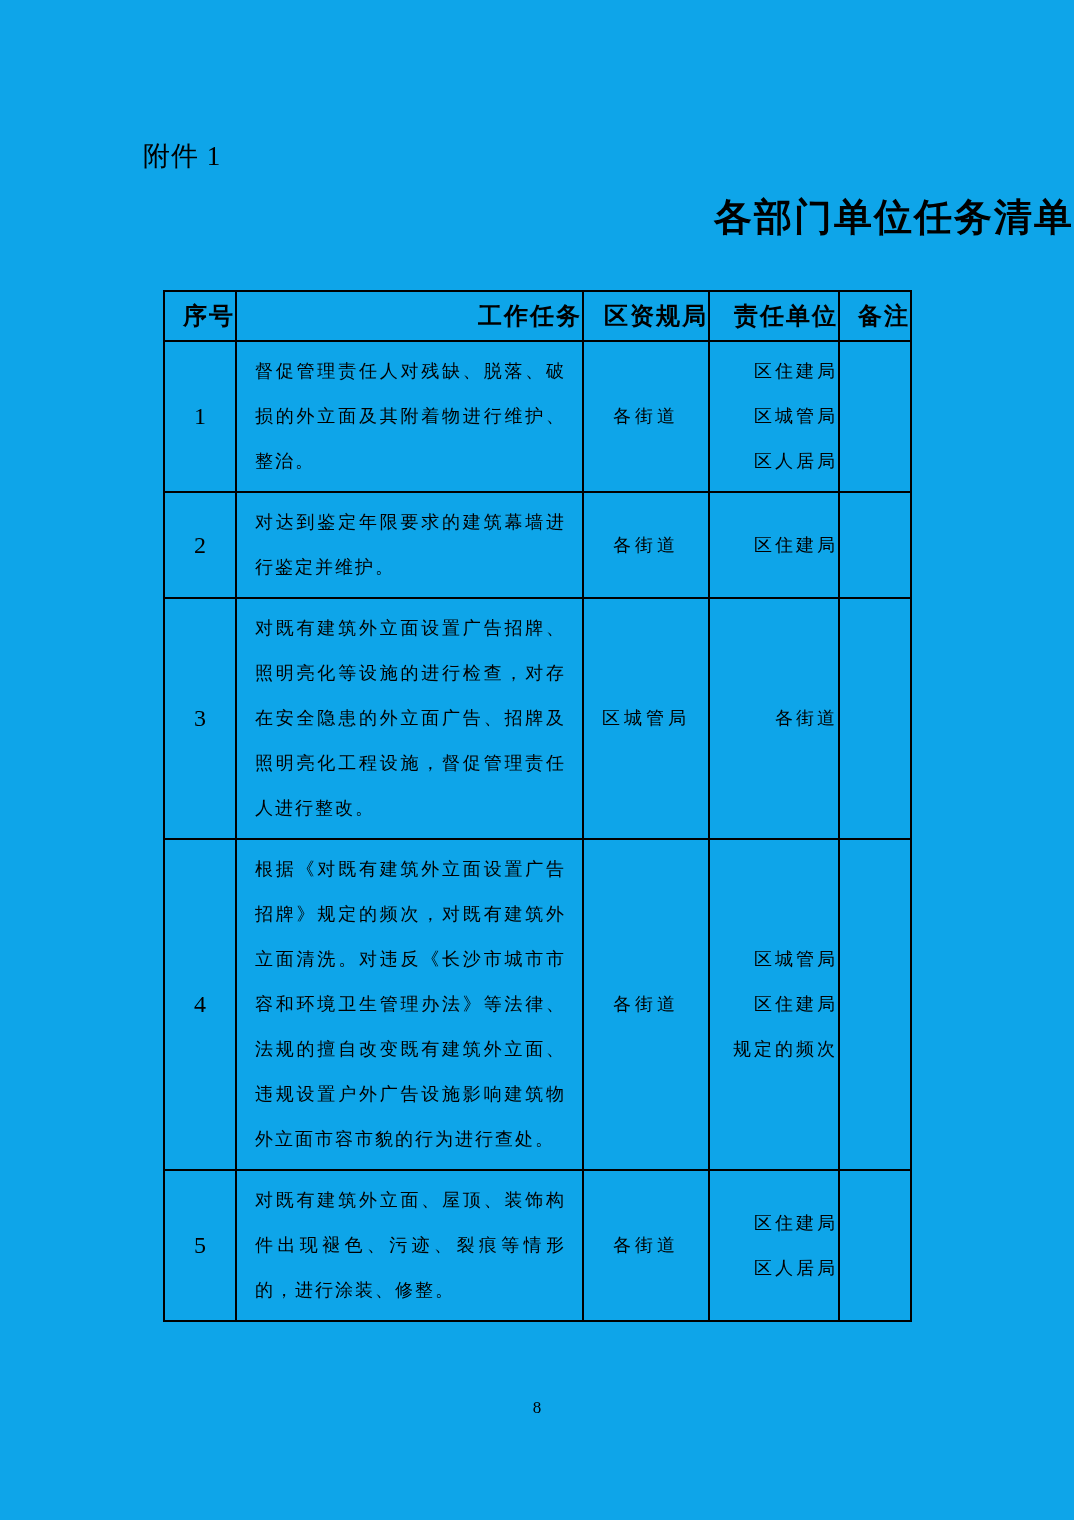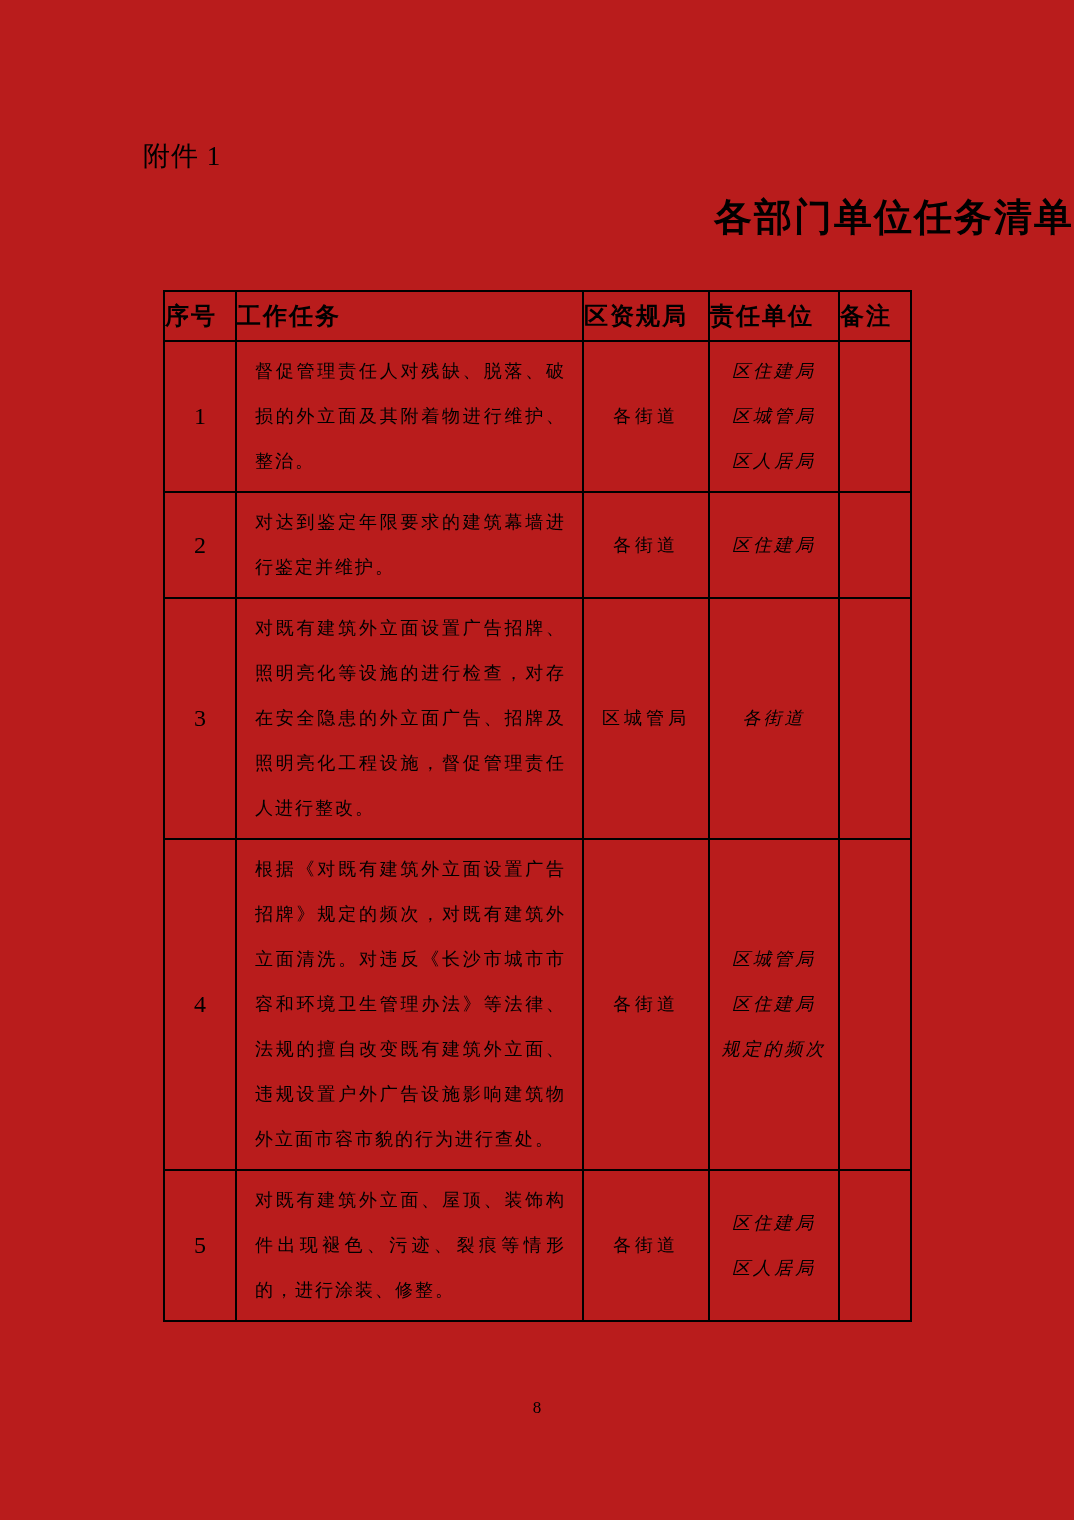--- a/index.html
+++ b/index.html
@@ -2,21 +2,21 @@
 <html lang="zh"><head>
 <meta charset="utf-8">
 <style>
   * { margin: 0; padding: 0; box-sizing: border-box; }
   html, body { background: #ffffff; }
   .page {
     position: relative;
     width: 1074px;
     height: 1520px;
     margin: 0 auto;
-    background: #b91c1c;
+    background: #0ea5e9;
     color: #000000;
     font-family: "Liberation Serif", "DejaVu Serif", serif;
     overflow: hidden;
   }
   .attachment-label {
     position: absolute;
     left: 143px;
     top: 138px;
     font-size: 27px;
     letter-spacing: 1px;
@@ -41,21 +41,21 @@
   }
   .task-table th, .task-table td {
     border: 2.5px solid #000000;
     vertical-align: middle;
   }
   .task-table th {
     font-family: "Liberation Sans", "DejaVu Sans", sans-serif;
     font-weight: bold;
     font-size: 24px;
     height: 50px;
-    text-align: left;
+    text-align: right;
     letter-spacing: 2px;
   }
   .task-table td {
     font-size: 18px;
     line-height: 45px;
   }
   .col-no     { width: 72px; }
   .col-task   { width: 347px; }
   .col-lead   { width: 126px; }
   .col-resp   { width: 130px; }
@@ -68,24 +68,23 @@
     text-align: justify;
     text-justify: inter-character;
     padding: 7px 16px 7px 18px;
     letter-spacing: 2px;
   }
   td.cell-lead {
     text-align: center;
     letter-spacing: 4px;
   }
   td.cell-resp {
-    text-align: center;
+    text-align: right;
     letter-spacing: 3px;
     padding: 0 0;
-    font-style: italic;
   }
   .resp-unit { line-height: 45px; }
   .page-number {
     position: absolute;
     left: 0;
     top: 1398px;
     width: 100%;
     text-align: center;
     font-size: 17px;
   }

